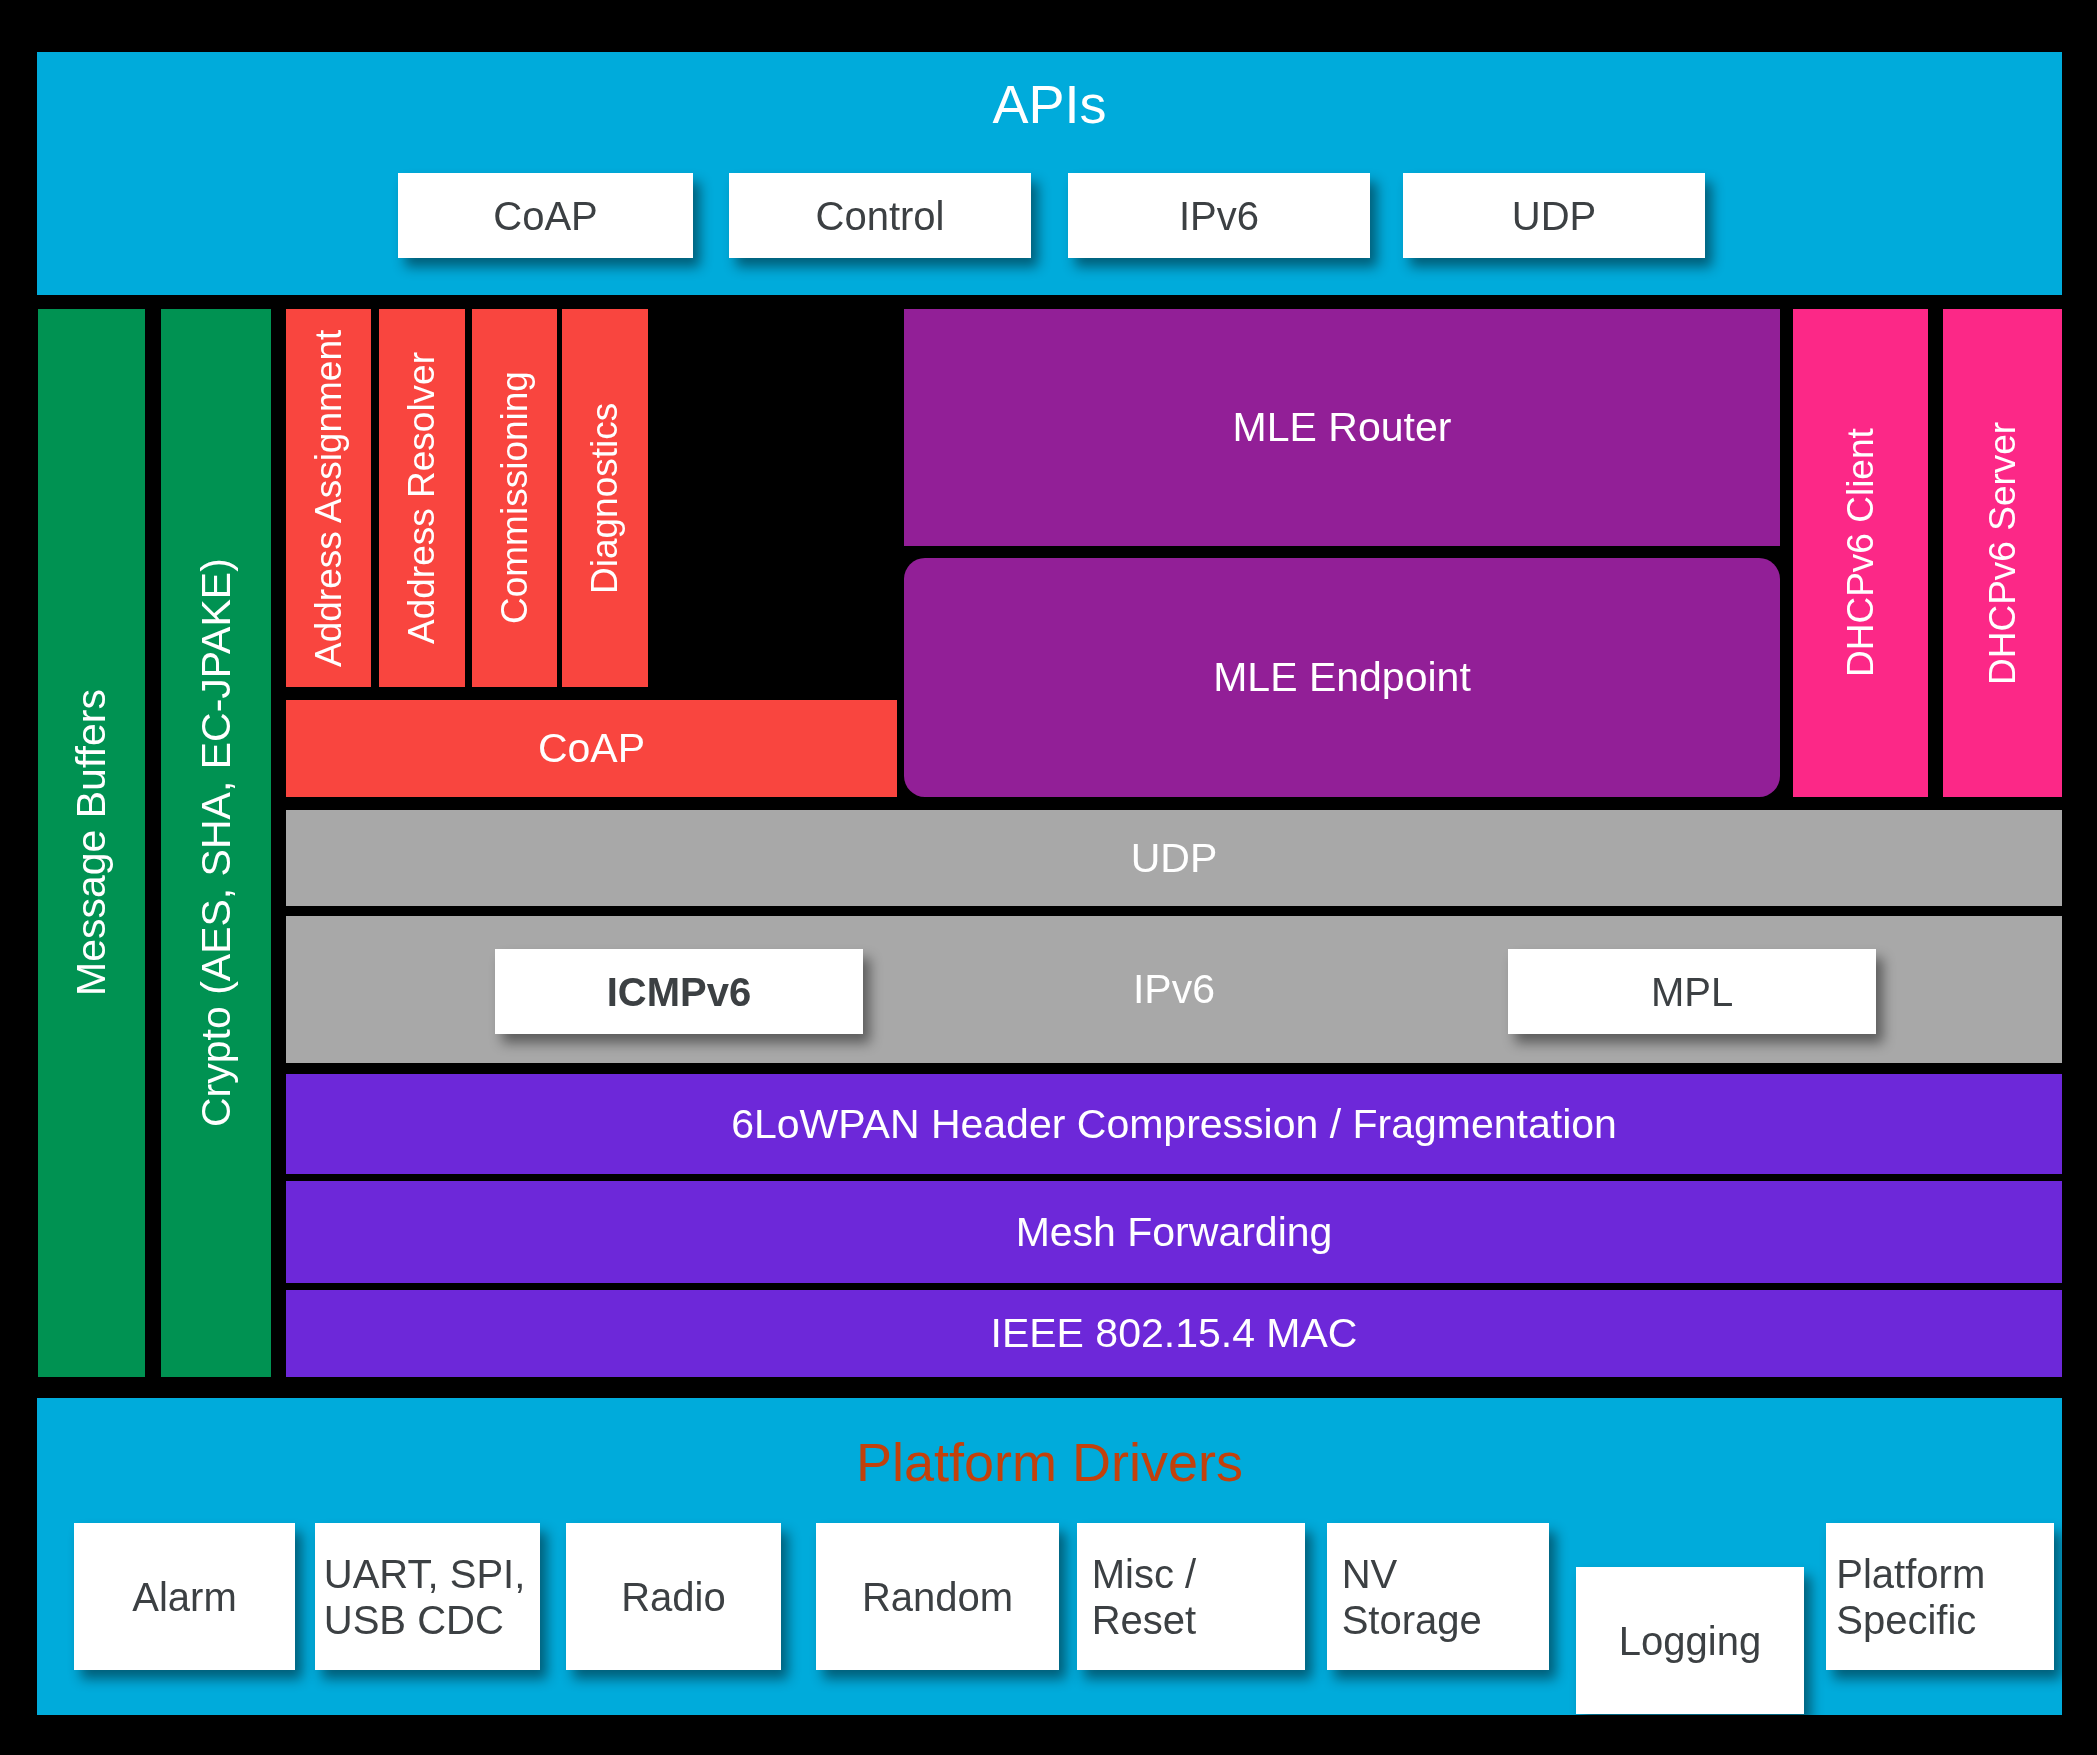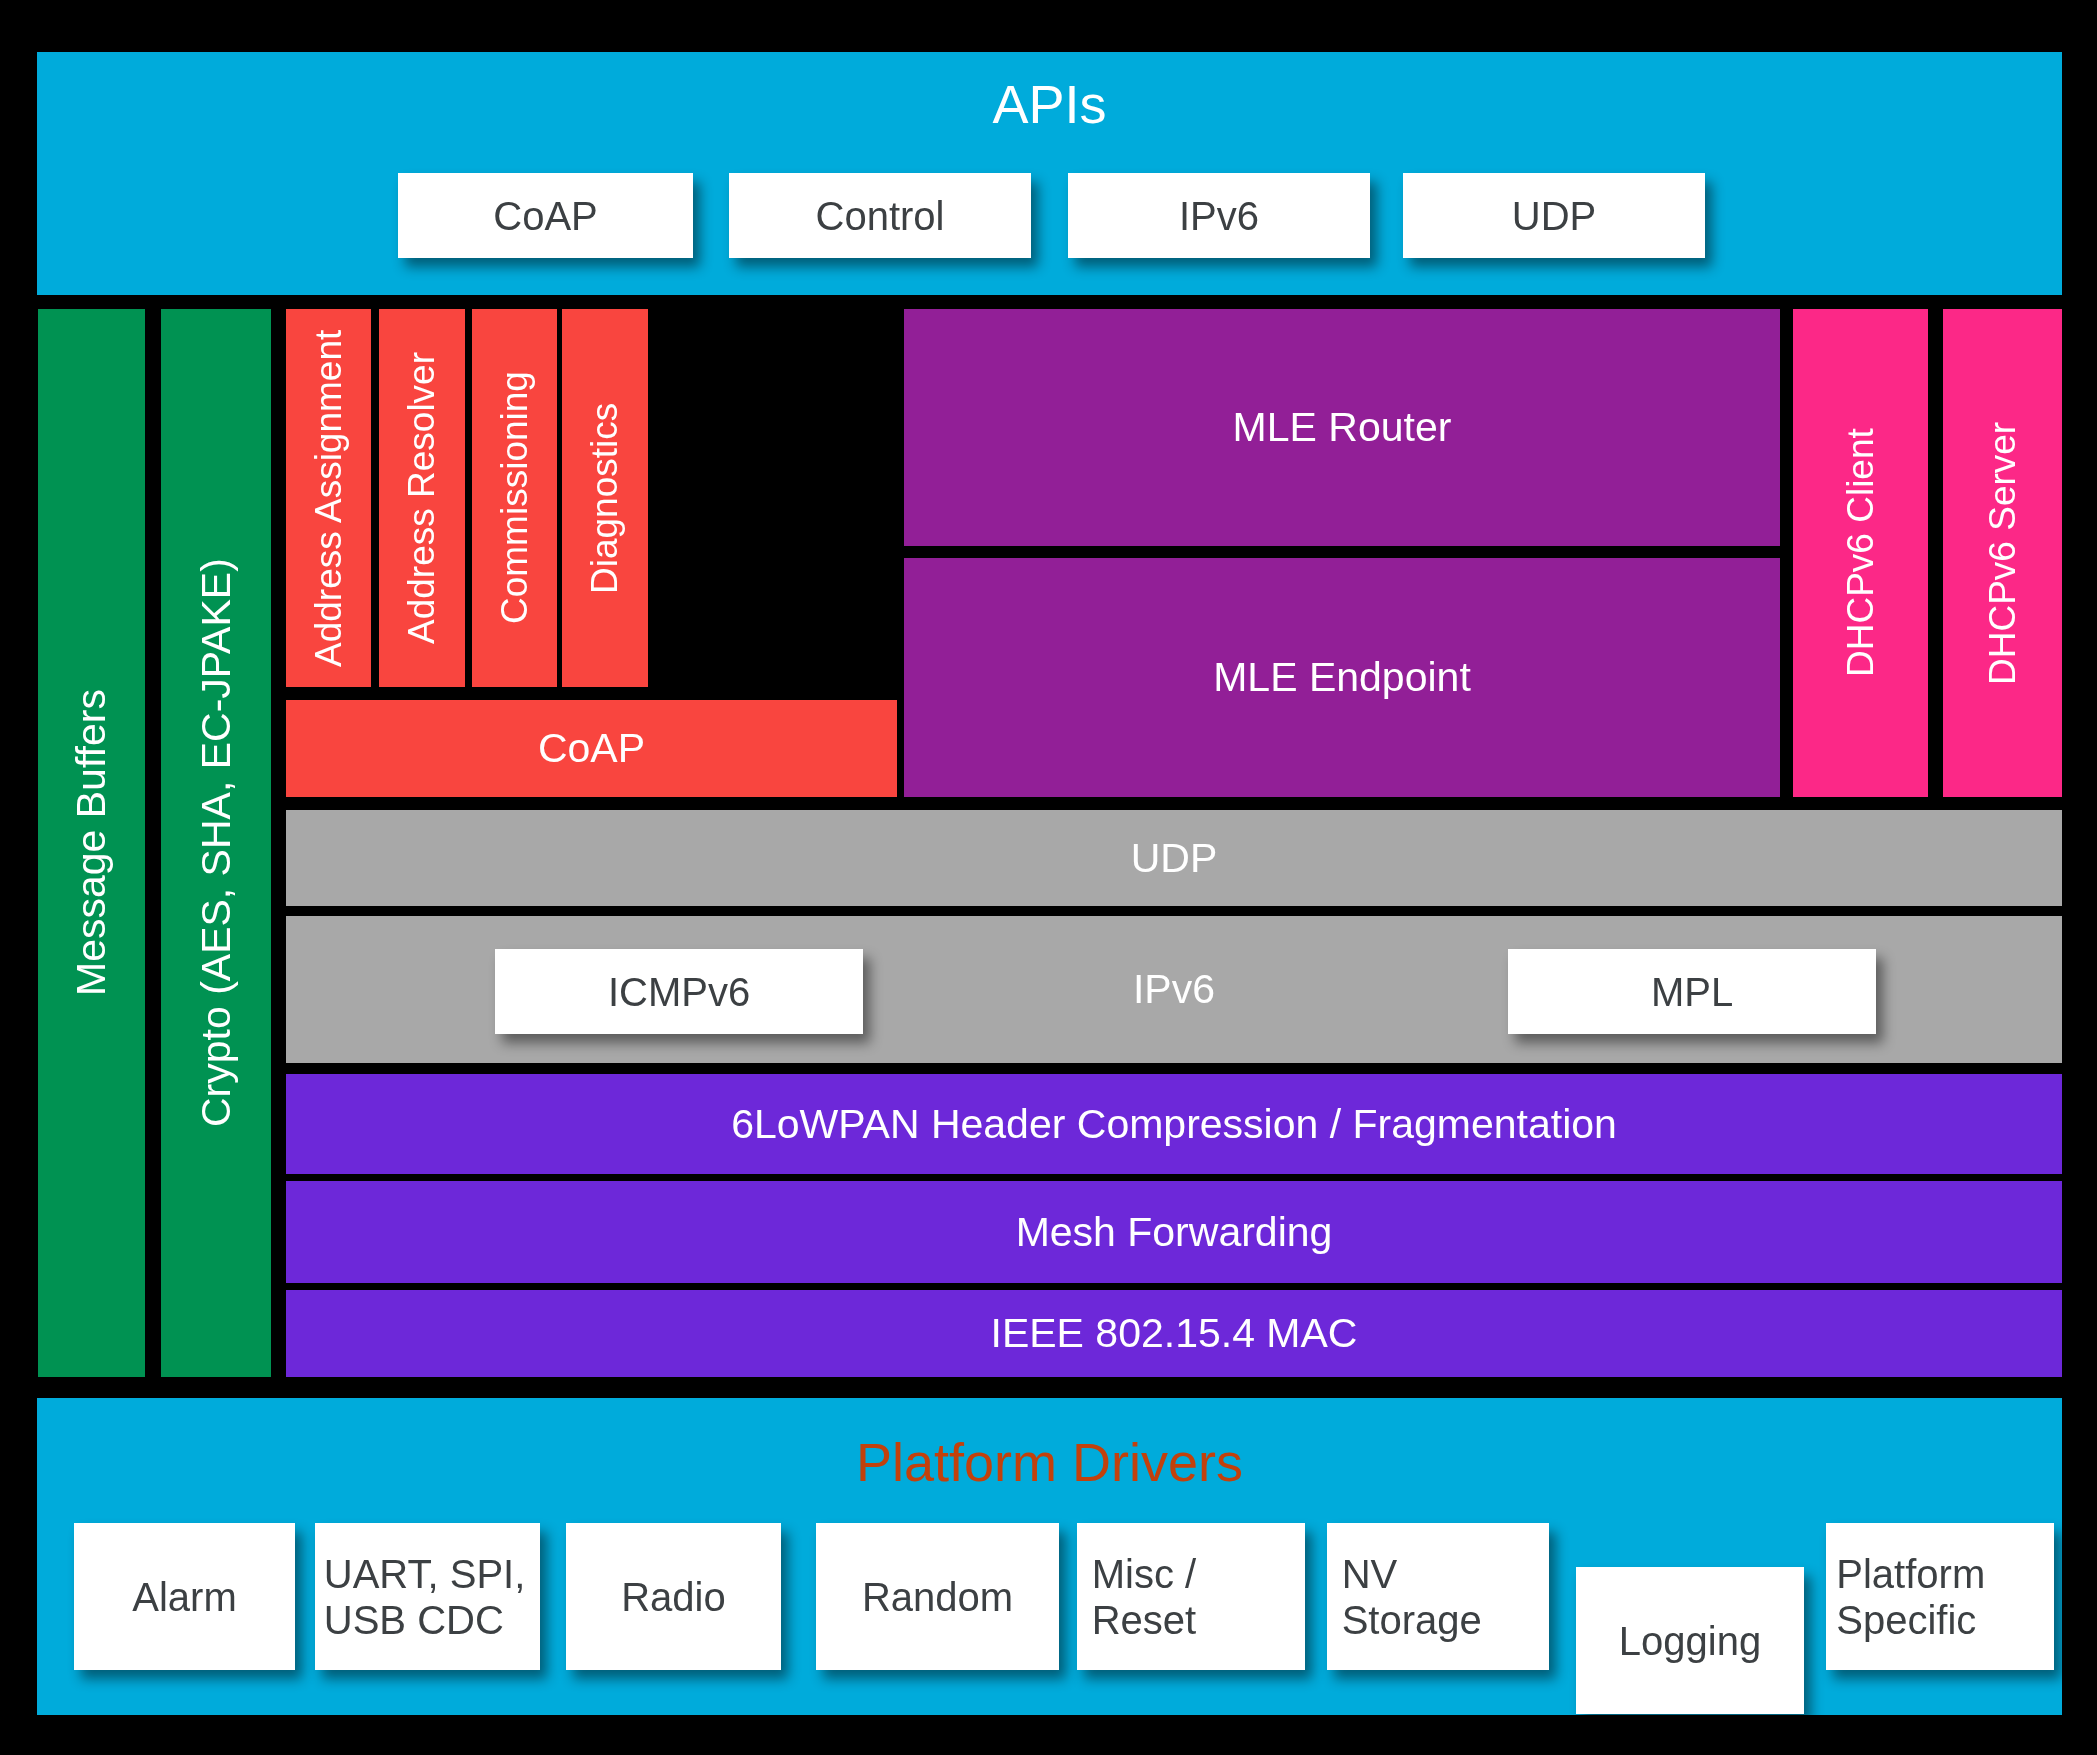--- a/index.html
+++ b/index.html
@@ -49,31 +49,31 @@
   <div class="box green vert flip lbl-md" style="left:161px;top:309px;width:110px;height:1068px;">Crypto (AES, SHA, EC-JPAKE)</div>
 
   <div class="box red vert flip lbl-sm" style="left:286px;top:309px;width:85px;height:378px;">Address Assignment</div>
   <div class="box red vert flip lbl-sm" style="left:379px;top:309px;width:86px;height:378px;">Address Resolver</div>
   <div class="box red vert flip lbl-sm" style="left:472px;top:309px;width:85px;height:378px;">Commissioning</div>
   <div class="box red vert flip lbl-sm" style="left:562px;top:309px;width:86px;height:378px;">Diagnostics</div>
 
   <div class="box red lbl-md" style="left:286px;top:700px;width:611px;height:97px;">CoAP</div>
 
   <div class="box purple lbl-md" style="left:904px;top:309px;width:876px;height:237px;">MLE Router</div>
-  <div class="box purple lbl-md" style="left:904px;top:558px;width:876px;height:239px;">MLE Endpoint</div>
+  <div class="box purple lbl-md" style="left:904px;top:558px;width:876px;height:239px;border-radius:21px;">MLE Endpoint</div>
 
   <div class="box pink vert flip lbl-sm" style="left:1793px;top:309px;width:135px;height:488px;">DHCPv6 Client</div>
   <div class="box pink vert flip lbl-sm" style="left:1943px;top:309px;width:119px;height:488px;">DHCPv6 Server</div>
 
   <div class="box grey lbl-md" style="left:286px;top:810px;width:1776px;height:96px;">UDP</div>
 
   <div class="box grey lbl-md" style="left:286px;top:916px;width:1776px;height:147px;">
     <span>IPv6</span>
   </div>
-  <div class="box shadowcard card-txt" style="left:495px;top:949px;width:368px;height:85px;">ICMPv6</div>
+  <div class="box shadowcard card-txt" style="left:495px;top:949px;width:368px;height:85px;font-weight:bold;">ICMPv6</div>
   <div class="box shadowcard card-txt" style="left:1508px;top:949px;width:368px;height:85px;">MPL</div>
 
   <div class="box orange lbl-md" style="left:286px;top:1074px;width:1776px;height:100px;">6LoWPAN Header Compression / Fragmentation</div>
   <div class="box orange lbl-md" style="left:286px;top:1181px;width:1776px;height:102px;">Mesh Forwarding</div>
   <div class="box orange lbl-md" style="left:286px;top:1290px;width:1776px;height:87px;">IEEE 802.15.4 MAC</div>
 
   <div class="box api-band" style="left:37px;top:1398px;width:2025px;height:317px;"></div>
   <div class="box" style="left:37px;top:1429px;width:2025px;height:66px;font-size:54px;color:#c2410c;">Platform Drivers</div>
 
   <div class="box shadowcard card-txt" style="left:74px;top:1523px;width:221px;height:147px;">Alarm</div>

